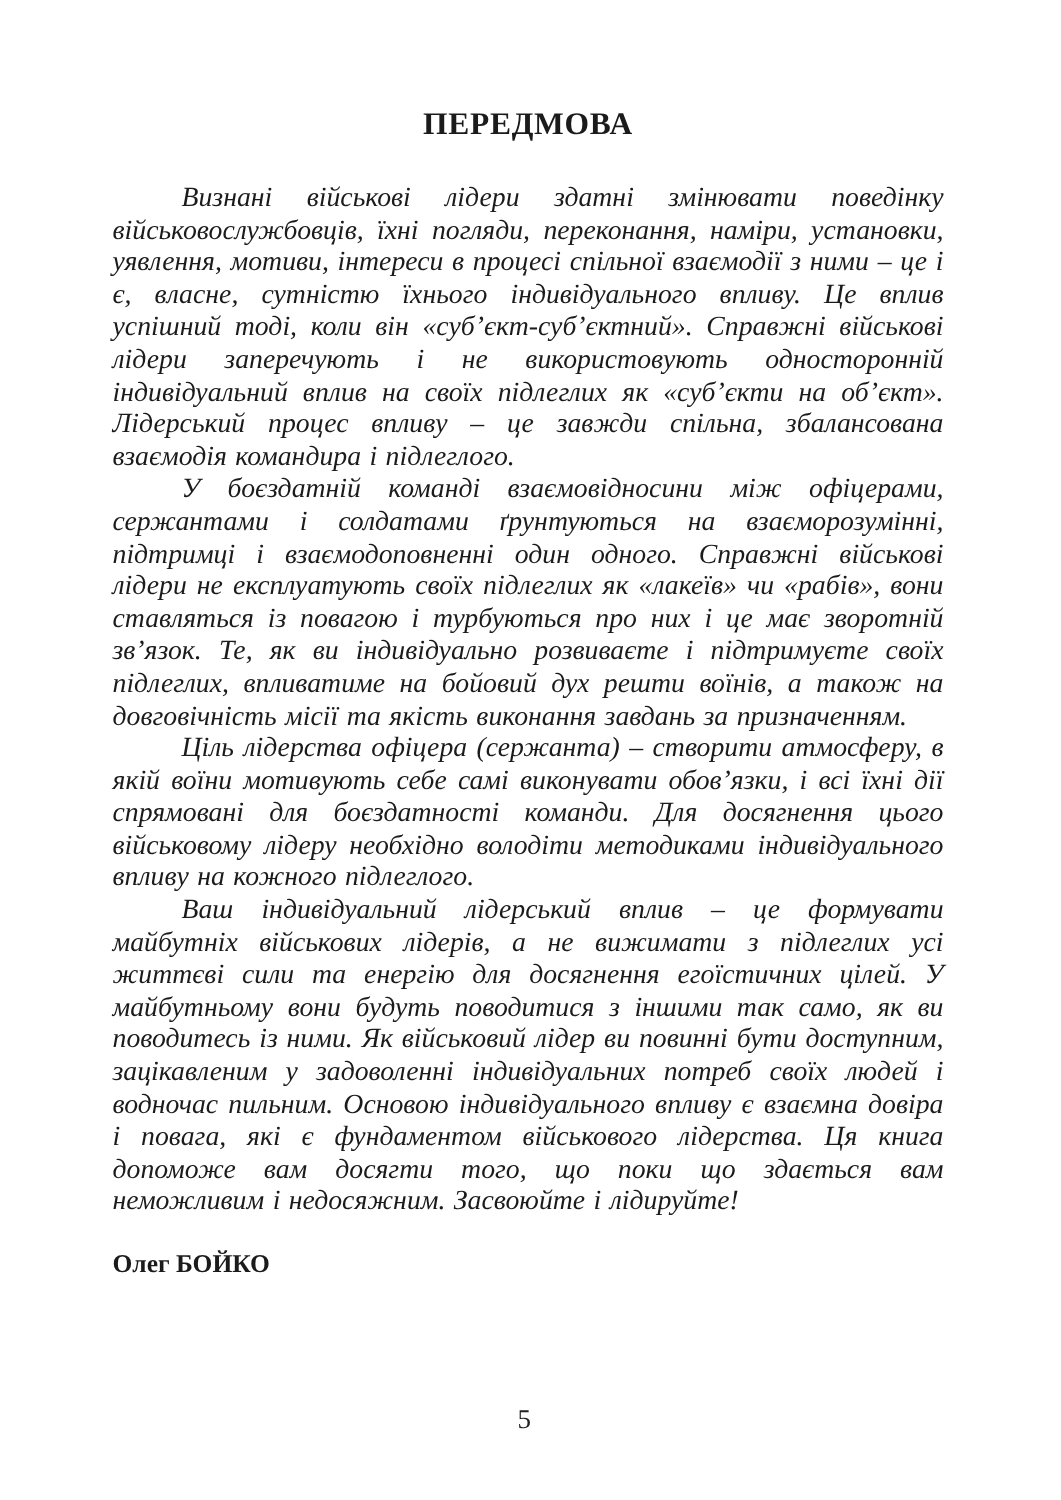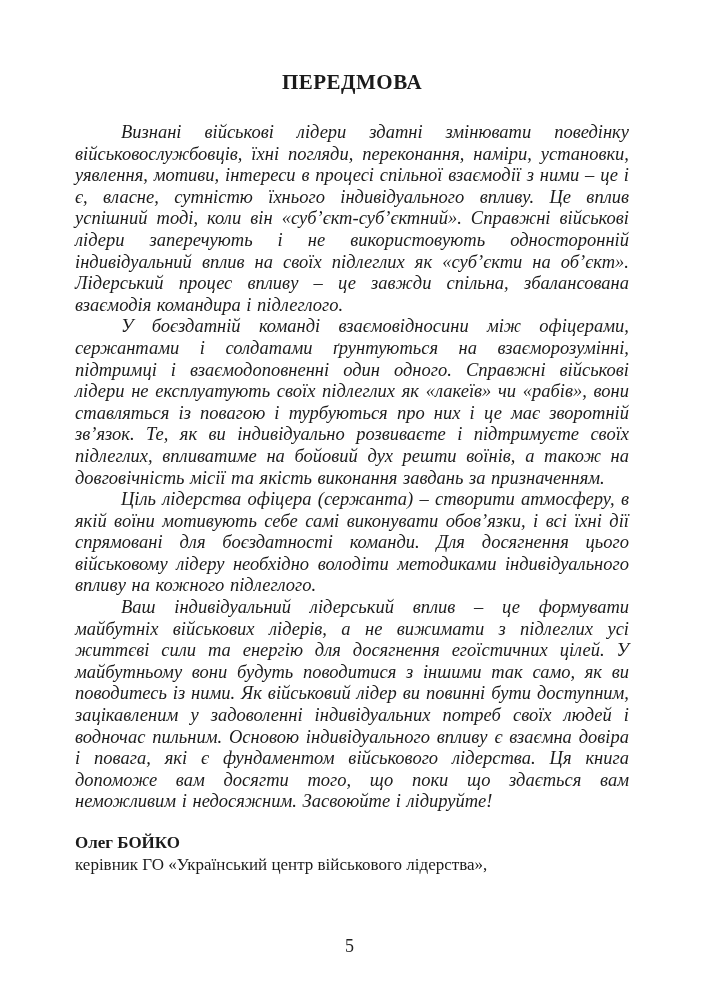--- a/index.html
+++ b/index.html
@@ -66,18 +66,17 @@
     <p class="body-par">Визнані військові лідери здатні змінювати поведінку військовослужбовців, їхні погляди, переконання, наміри, установки, уявлення, мотиви, інтереси в процесі спільної взаємодії з ними – це і є, власне, сутністю їхнього індивідуального впливу. Це вплив успішний тоді, коли він «суб’єкт-суб’єктний». Справжні військові лідери заперечують і не використовують односторонній індивідуальний вплив на своїх підлеглих як «суб’єкти на об’єкт». Лідерський процес впливу – це завжди спільна, збалансована взаємодія командира і підлеглого.</p>
 
     <p class="body-par">У боєздатній команді взаємовідносини між офіцерами, сержантами і солдатами ґрунтуються на взаєморозумінні, підтримці і взаємодоповненні один одного. Справжні військові лідери не експлуатують своїх підлеглих як «лакеїв» чи «рабів», вони ставляться із повагою і турбуються про них і це має зворотній зв’язок. Те, як ви індивідуально розвиваєте і підтримуєте своїх підлеглих, впливатиме на бойовий дух решти воїнів, а також на довговічність місії та якість виконання завдань за призначенням.</p>
 
     <p class="body-par">Ціль лідерства офіцера (сержанта) – створити атмосферу, в якій воїни мотивують себе самі виконувати обов’язки, і всі їхні дії спрямовані для боєздатності команди. Для досягнення цього військовому лідеру необхідно володіти методиками індивідуального впливу на кожного підлеглого.</p>
 
     <p class="body-par">Ваш індивідуальний лідерський вплив – це формувати майбутніх військових лідерів, а не вижимати з підлеглих усі життєві сили та енергію для досягнення егоїстичних цілей. У майбутньому вони будуть поводитися з іншими так само, як ви поводитесь із ними. Як військовий лідер ви повинні бути доступним, зацікавленим у задоволенні індивідуальних потреб своїх людей і водночас пильним. Основою індивідуального впливу є взаємна довіра і повага, які є фундаментом військового лідерства. Ця книга допоможе вам досягти того, що поки що здається вам неможливим і недосяжним. Засвоюйте і лідируйте!</p>
 
     <div class="signature">
       <div class="sig-name">Олег БОЙКО</div>
-      <div class="sig-role">керівник ГО «Український центр військового лідерства»,</div>
     </div>
   </div>
 
   <div class="pagenum">5</div>
 </div>
 
 </body></html>

